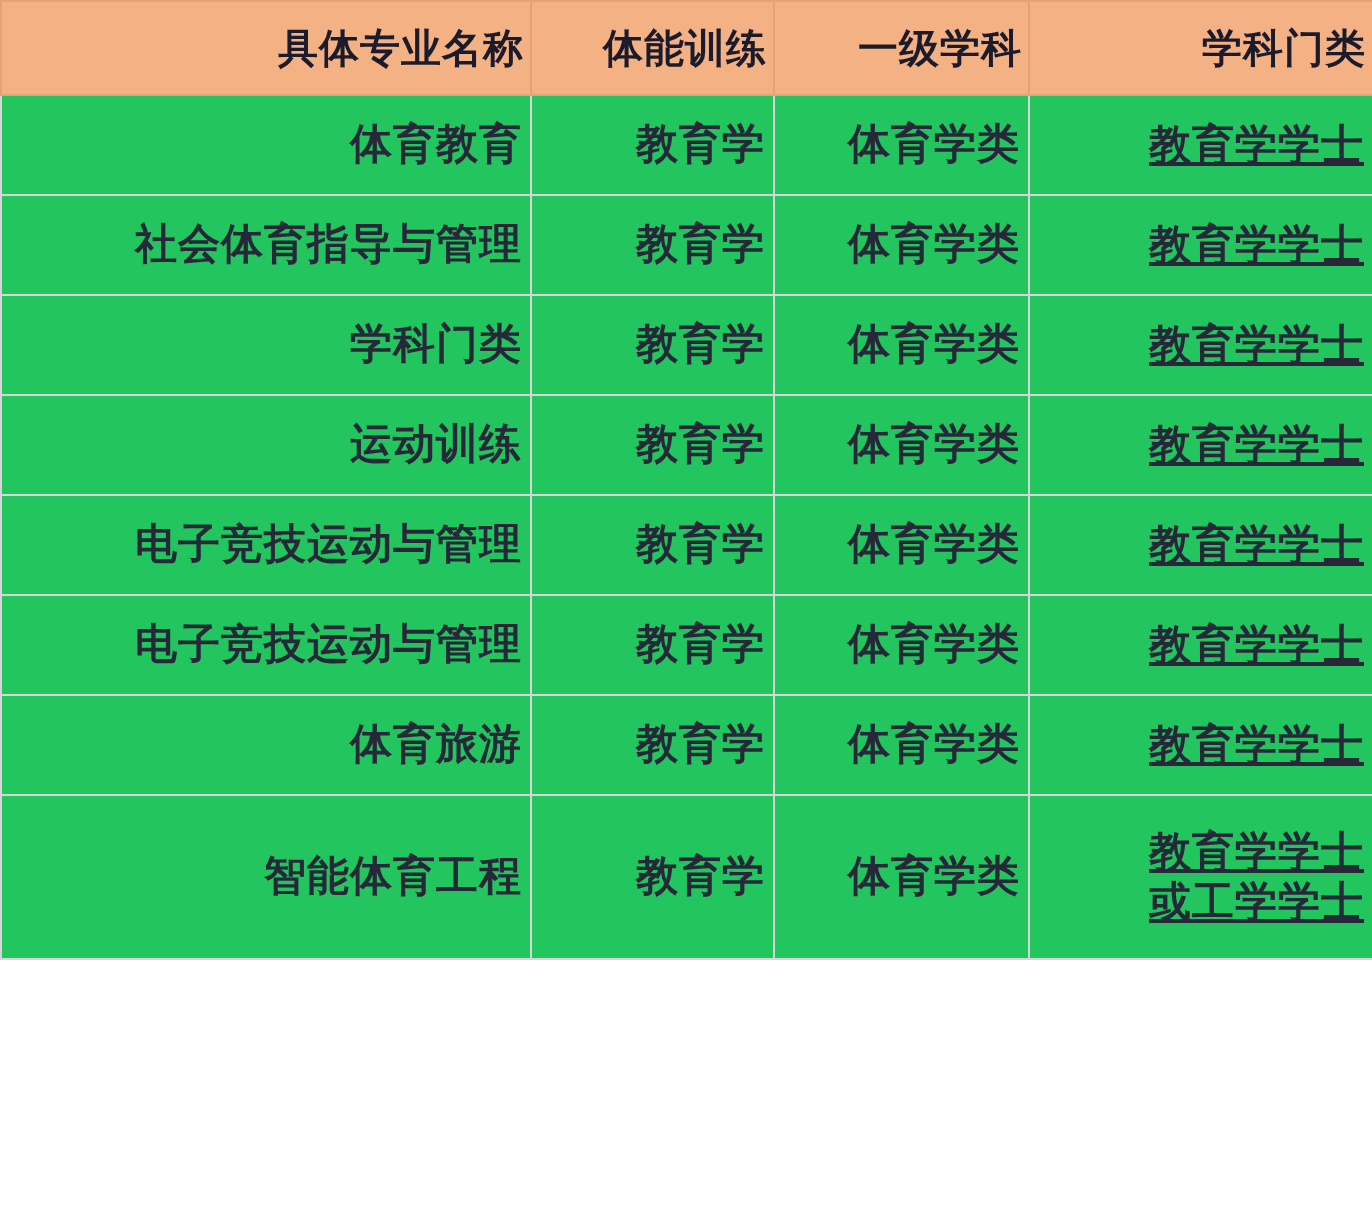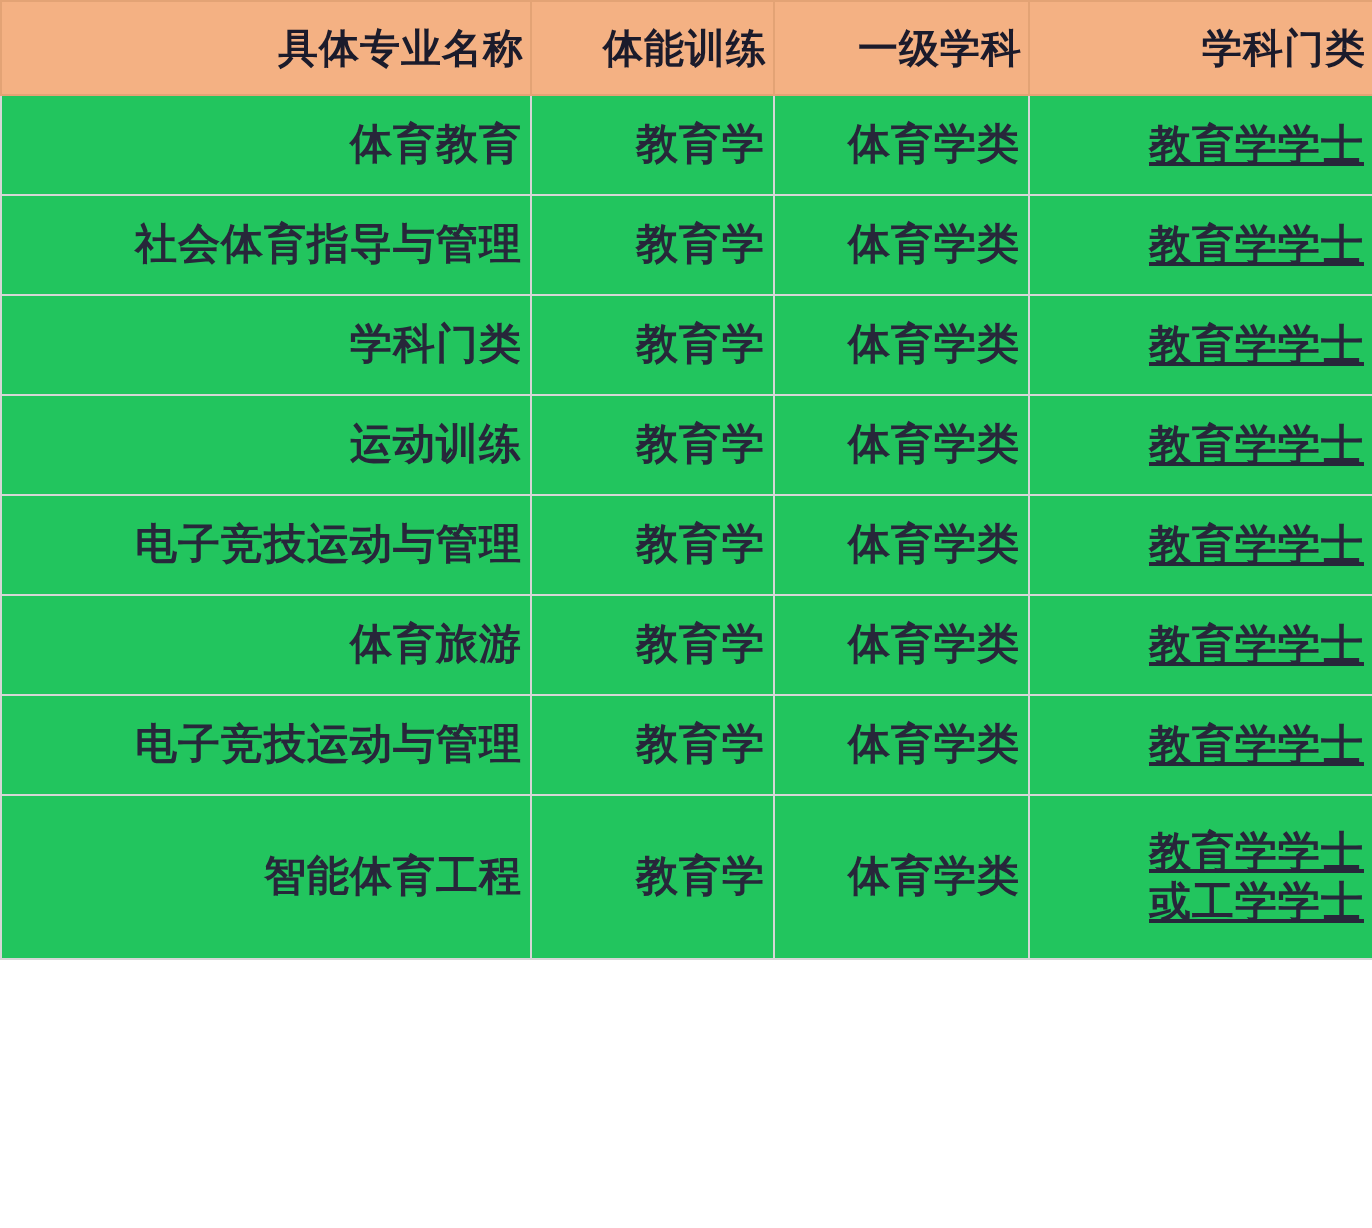--- a/index.html
+++ b/index.html
@@ -116,29 +116,29 @@
       </tr>
       <tr>
         <td>电子竞技运动与管理</td>
         <td>教育学</td>
         <td>体育学类</td>
         <td>
           <span class="two-line">教育学学士</span>
         </td>
       </tr>
       <tr>
-        <td>体育旅游</td>
+        <td>电子竞技运动与管理</td>
         <td>教育学</td>
         <td>体育学类</td>
         <td>
           <span class="two-line">教育学学士</span>
         </td>
       </tr>
       <tr>
-        <td>电子竞技运动与管理</td>
+        <td>体育旅游</td>
         <td>教育学</td>
         <td>体育学类</td>
         <td>
           <span class="two-line">教育学学士</span>
         </td>
       </tr>
       <tr class="tall">
         <td>智能体育工程</td>
         <td>教育学</td>
         <td>体育学类</td>

